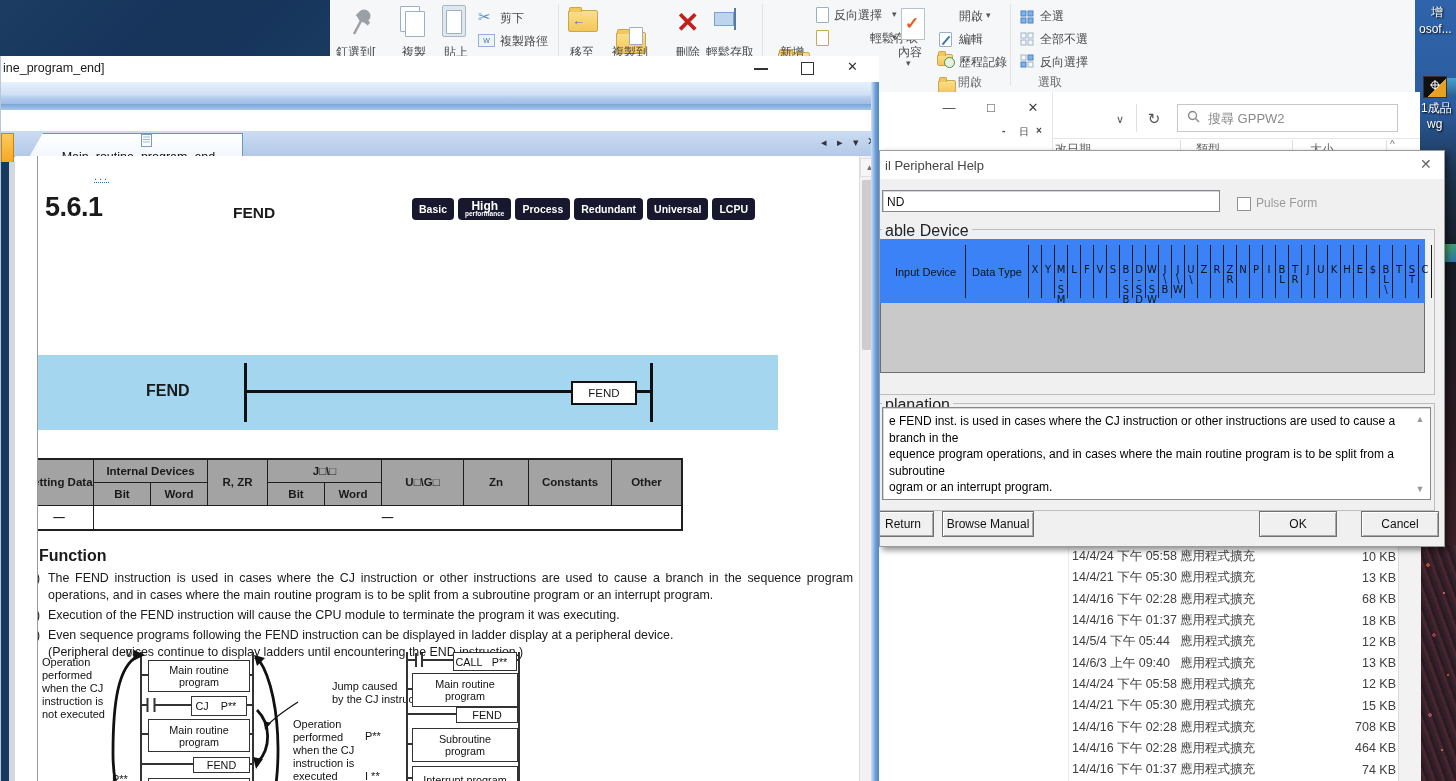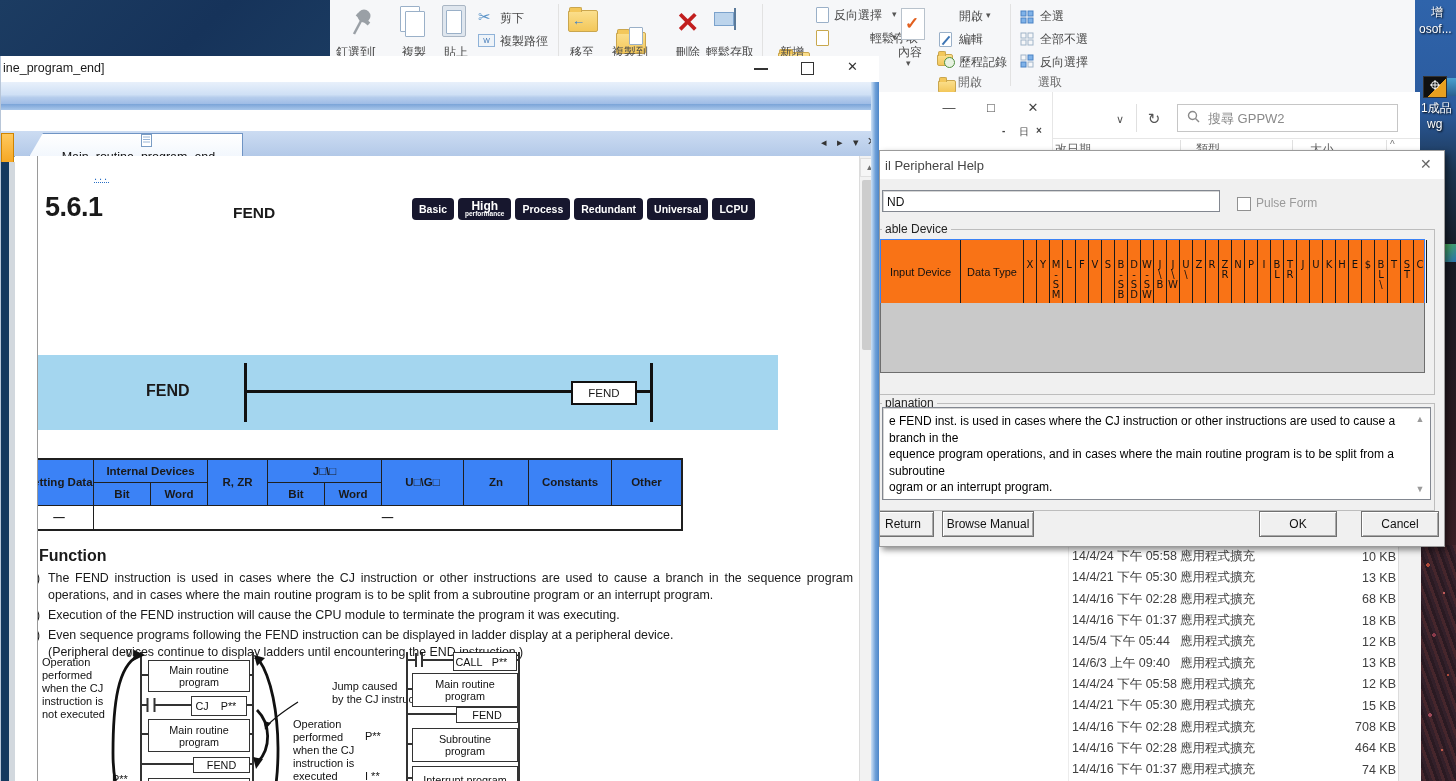--- a/index.html
+++ b/index.html
@@ -32,22 +32,22 @@
   .searchbox{border:1px solid #c6c6c6;background:#fff;display:flex;align-items:center;}
   .searchbox input{border:none;outline:none;font-size:13px;color:#444;width:150px;
                    font-family:"Liberation Sans",sans-serif;background:transparent;}
   .searchbox input::placeholder{color:#8a8a8a;opacity:1;}
 
   
   #dialog{background:#f0f0f0;border:1px solid #9b9b9b;box-shadow:3px 3px 6px rgba(0,0,0,.45);overflow:hidden;}
   .dlg-title{font-size:13px;color:#454545;}
   .sunken{background:#fff;border:1px solid #828790;box-shadow:inset 1px 1px 0 #d5d5d5;}
   .grp{border:1px solid #bdbdbd;}
-  .grp-label{font-size:12px;color:#222;background:#f0f0f0;padding:0 3px;}
-  .devtable{background:#f97316;border:1px solid #3b82f6;display:flex;}
+  .grp-label{font-size:16px;color:#222;background:#f0f0f0;padding:0 3px;}
+  .devtable{background:#3b82f6;border:6px solid #3b82f6;display:flex;}
   .devcell{border-right:1px solid #1a1a1a;font-size:11px;display:flex;align-items:center;justify-content:center;color:#111;}
   .devcol{width:12px;border-right:1px solid #1a1a1a;font-size:10px;line-height:10px;text-align:center;
           padding-top:20px;white-space:pre-line;color:#111;font-family:"DejaVu Sans",sans-serif;}
   .btn3d{background:#f0f0f0;border:1px solid #707070;box-shadow:inset 1px 1px 0 #fff,inset -1px -1px 0 #a8a8a8;
          font-size:12px;color:#111;display:flex;align-items:center;justify-content:center;}
   .scrollarrow{color:#9a9a9a;font-size:9px;text-align:center;}
 
   
   #mainwin{background:#fff;overflow:hidden;border-left:1px solid #b8c6d8;}
   .blueband{background:linear-gradient(#e8f0fb 0%,#cfe0f5 45%,#b6cdec 55%,#9fbce6 78%,#7ba4d8 79%,#a8c6ea 100%);}
@@ -56,21 +56,21 @@
   .tab{background:linear-gradient(#ffffff,#f2f7fd);border:1px solid #6f94c4;border-bottom:none;
        clip-path:polygon(14px 0,100% 0,100% 100%,0 100%);display:flex;align-items:center;font-size:12.5px;color:#111;}
   .doc{font-family:"Liberation Sans",sans-serif;color:#1a1a1a;}
   .badge{background:#17172e;color:#fff;border-radius:4px;height:22px;display:inline-flex;flex-direction:column;
          align-items:center;justify-content:center;padding:0 7px;margin-left:4px;font-weight:bold;font-size:10.5px;}
   .badge .b1{font-size:12px;line-height:8px;}
   .badge .b2{font-size:6.5px;line-height:7px;}
   .banner{background:#a4d6ef;}
   .settable{border-collapse:collapse;table-layout:fixed;}
   .settable td{border:1px solid #1f1f1f;text-align:center;font-size:11.5px;padding:0;}
-  .settable .hd{background:#3b82f6;font-weight:bold;}
+  .settable .hd{background:#a3a3a3;font-weight:bold;}
   .settable{border:2px solid #1f1f1f;}
   .fitem{display:flex;margin-bottom:3px;font-size:12.4px;line-height:17px;}
   .fnum{width:23px;flex:none;}
   .ftext{flex:1;text-align:justify;white-space:pre-line;}
   .dbox{position:absolute;border:1.5px solid #333;background:#fff;display:flex;align-items:center;justify-content:center;
         text-align:center;font-size:10.8px;line-height:12px;white-space:pre-line;color:#111;}
   .dlabel{position:absolute;font-size:11px;line-height:13px;color:#111;white-space:pre-line;}
   .scrtrack{background:#f2f2f2;border-left:1px solid #dcdcdc;}
 </style>
 </head>

